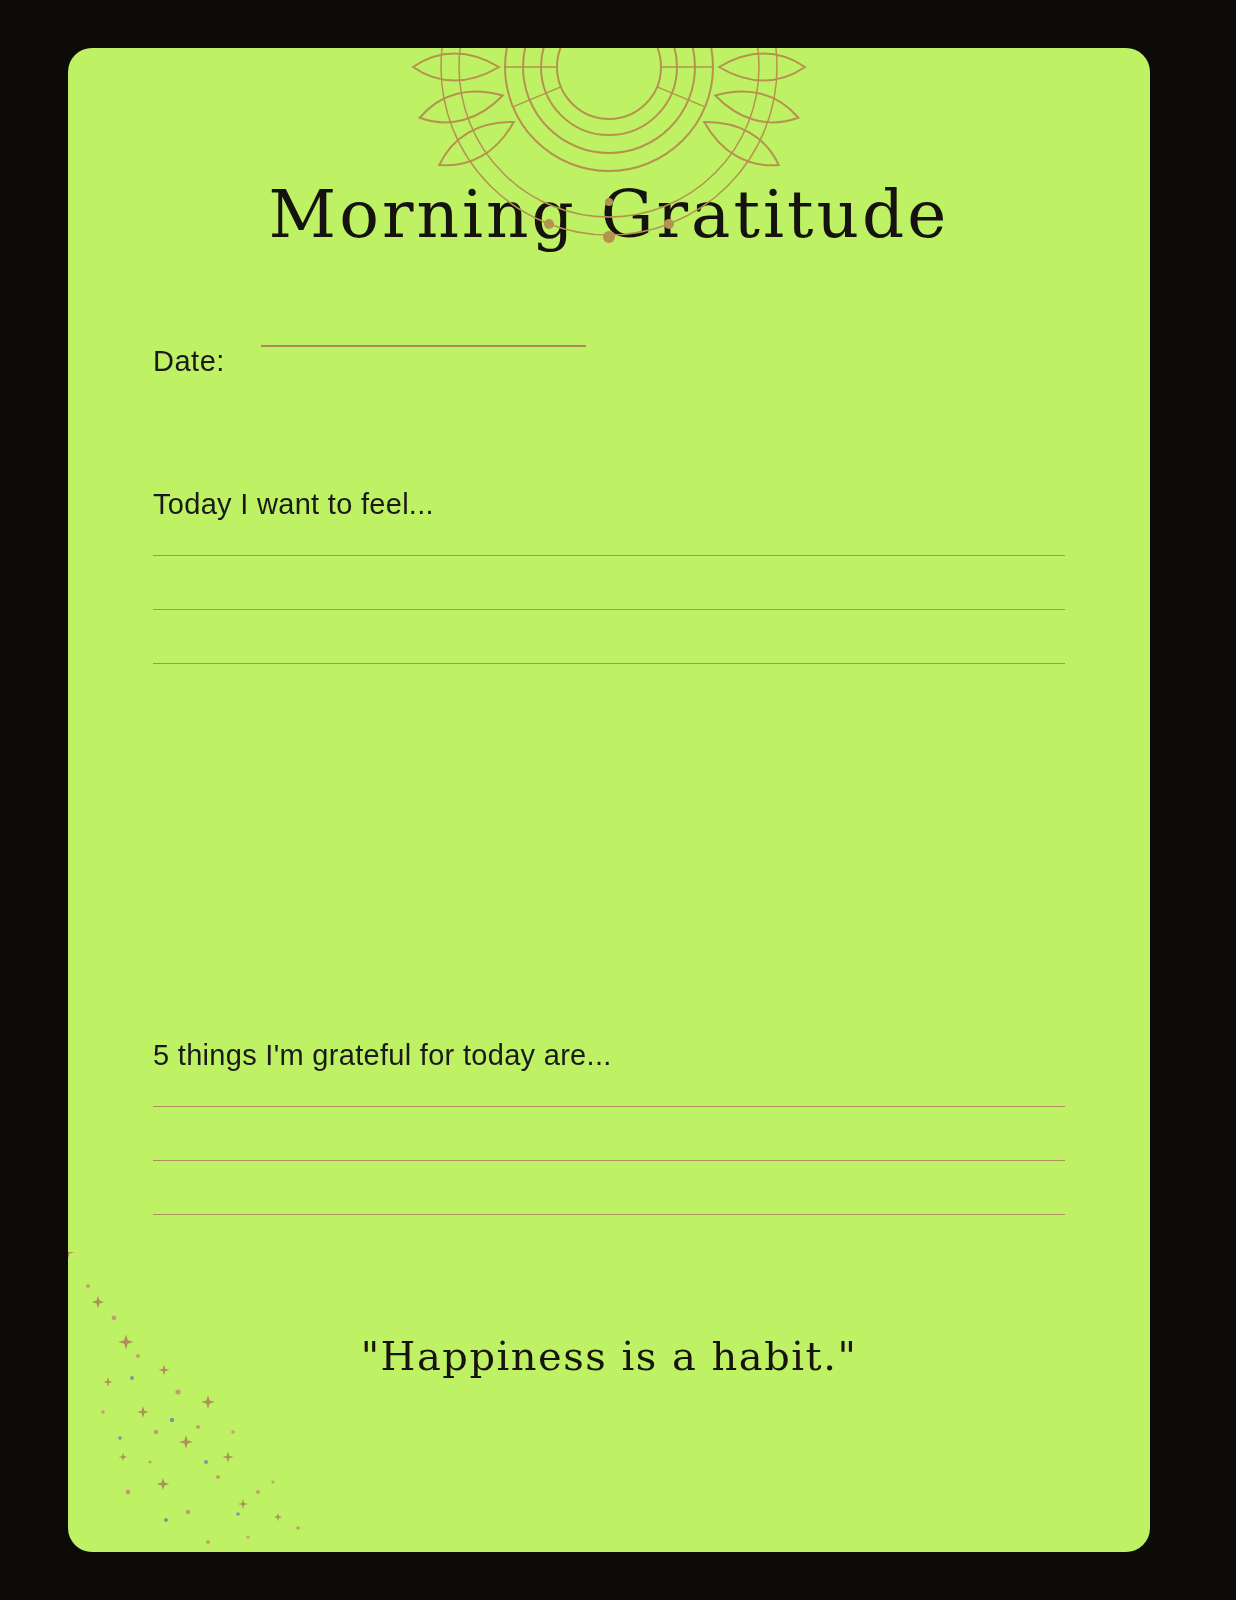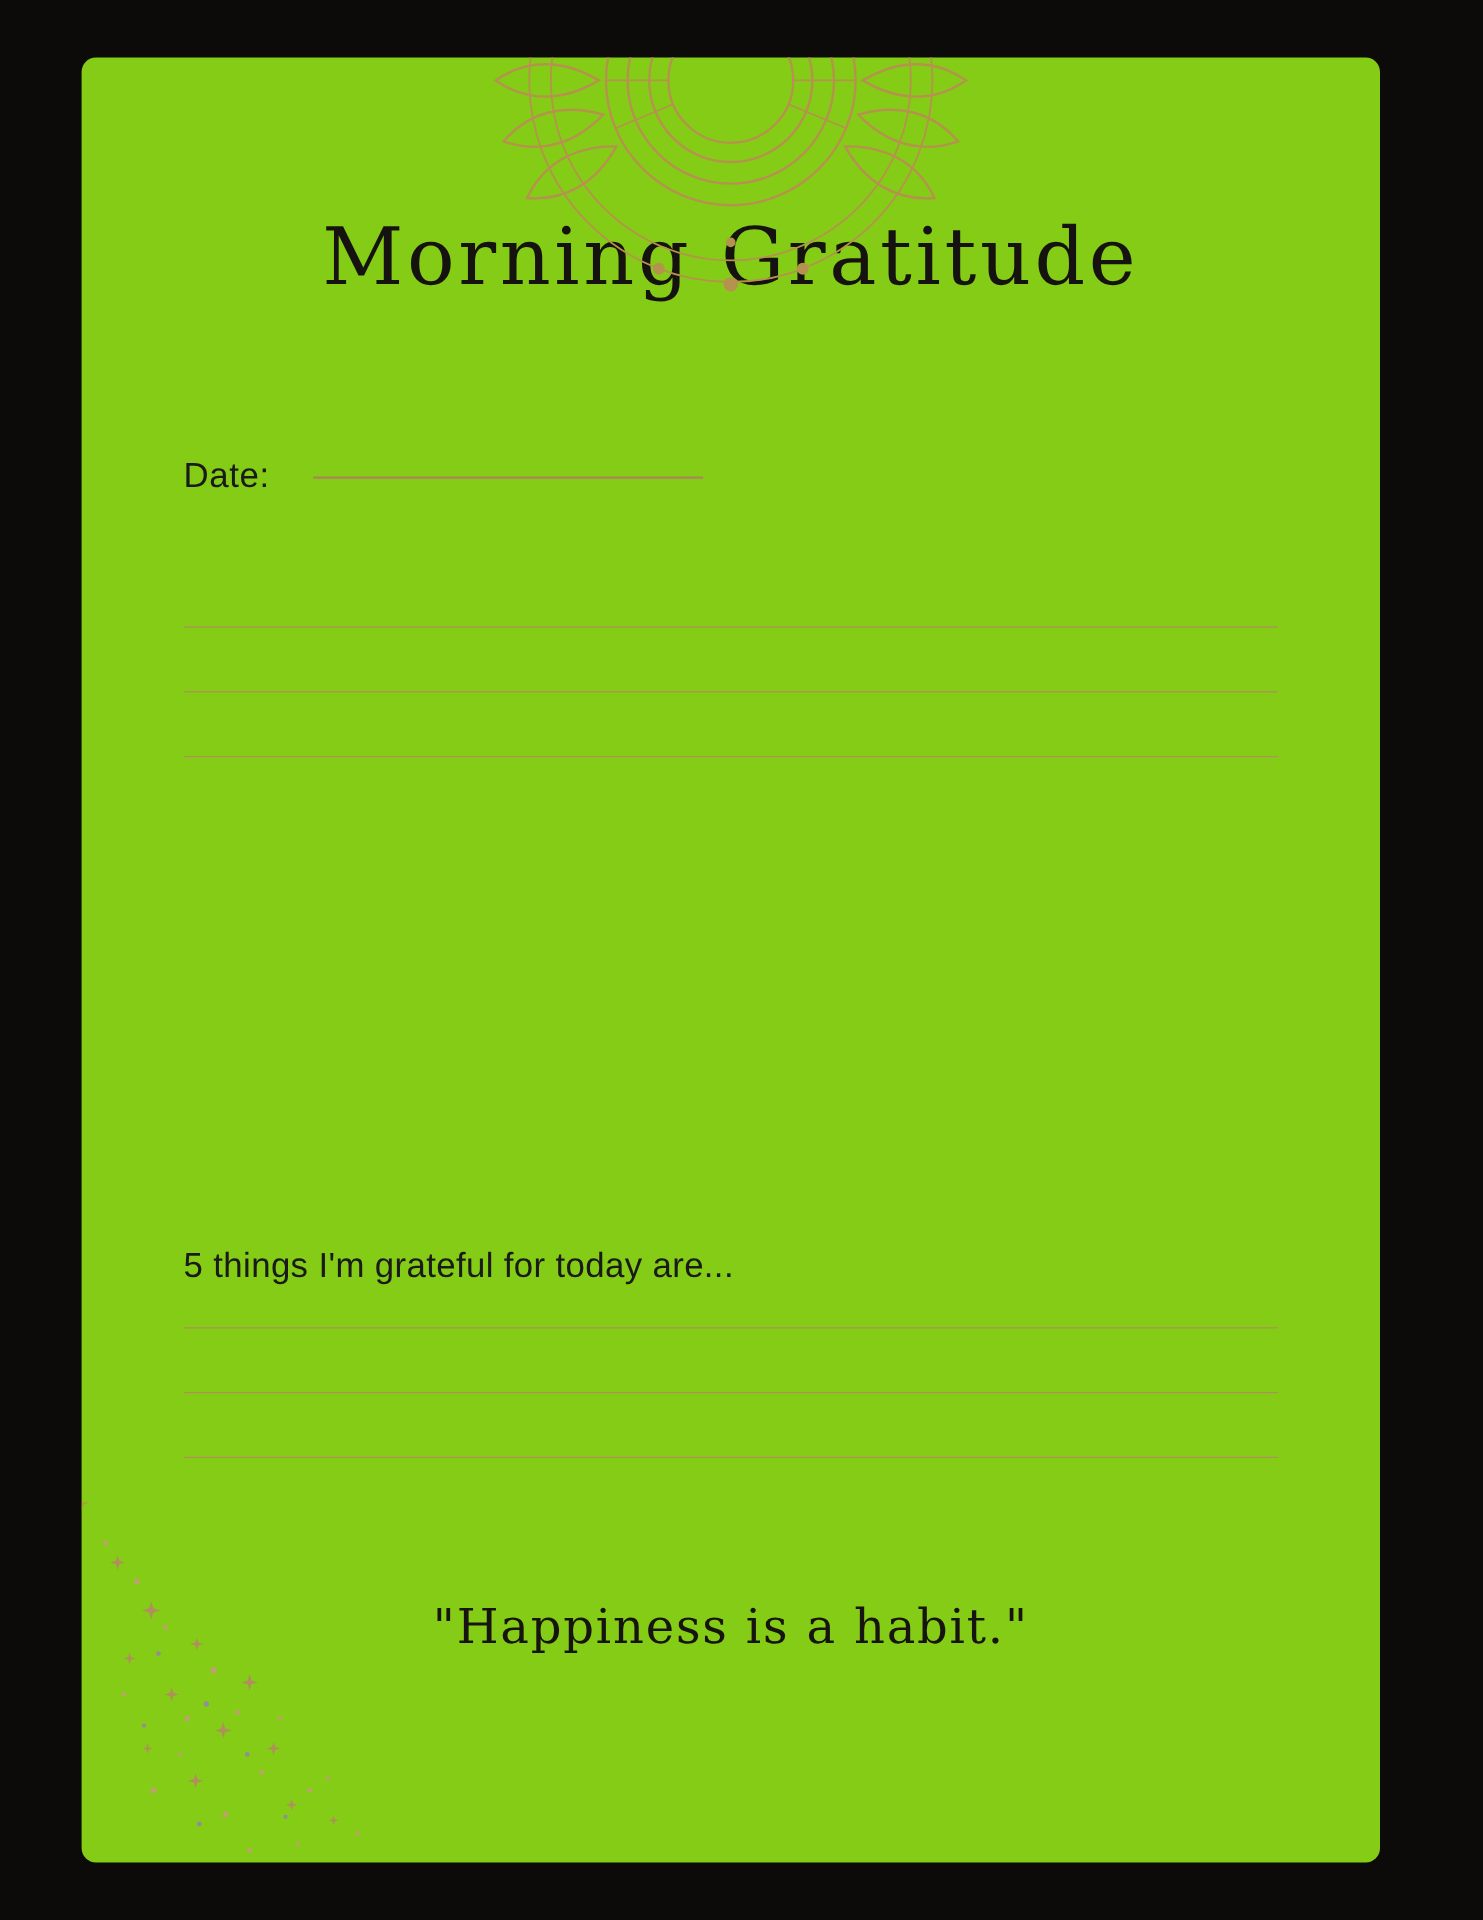--- a/index.html
+++ b/index.html
@@ -23,22 +23,22 @@
     background: #0d0b09;
   }
 
   
   .card {
     position: absolute;
     left: 68px;
     top: 48px;
     width: 1082px;
     height: 1504px;
-    background: #84cc16;
-    border-radius: 12px;
+    background: #bef264;
+    border-radius: 24px;
     overflow: hidden;
   }
 
   
   .mandala {
     position: absolute;
     left: 50%;
     top: -196px;
     transform: translateX(-50%);
     width: 430px;
@@ -68,23 +68,23 @@
     font-weight: 400;
     font-size: 66px;
     letter-spacing: 3px;
     color: #15120f;
     white-space: nowrap;
   }
 
   .date-row {
     position: absolute;
     left: 85px;
-    top: 333px;
+    top: 297px;
     display: flex;
-    align-items: center;
+    align-items: flex-start;
     gap: 36px;
   }
   .date-label {
     font-size: 29px;
     color: #1a1a1a;
     font-family: "Liberation Sans", sans-serif;
     letter-spacing: 0.5px;
   }
   .date-line {
     width: 325px;
@@ -207,20 +207,21 @@
     </div>
 
     <div class="title">Morning Gratitude</div>
 
     <div class="date-row">
       <span class="date-label">Date:</span>
       <span class="date-line"></span>
     </div>
 
     <div class="section sec1">
+      <div class="section-label">Today I want to feel...</div>
       <div class="lines">
         <div class="write-line"></div>
         <div class="write-line"></div>
         <div class="write-line"></div>
       </div>
     </div>
 
 
     <div class="section sec3">
       <div class="section-label">5 things I'm grateful for today are...</div>

